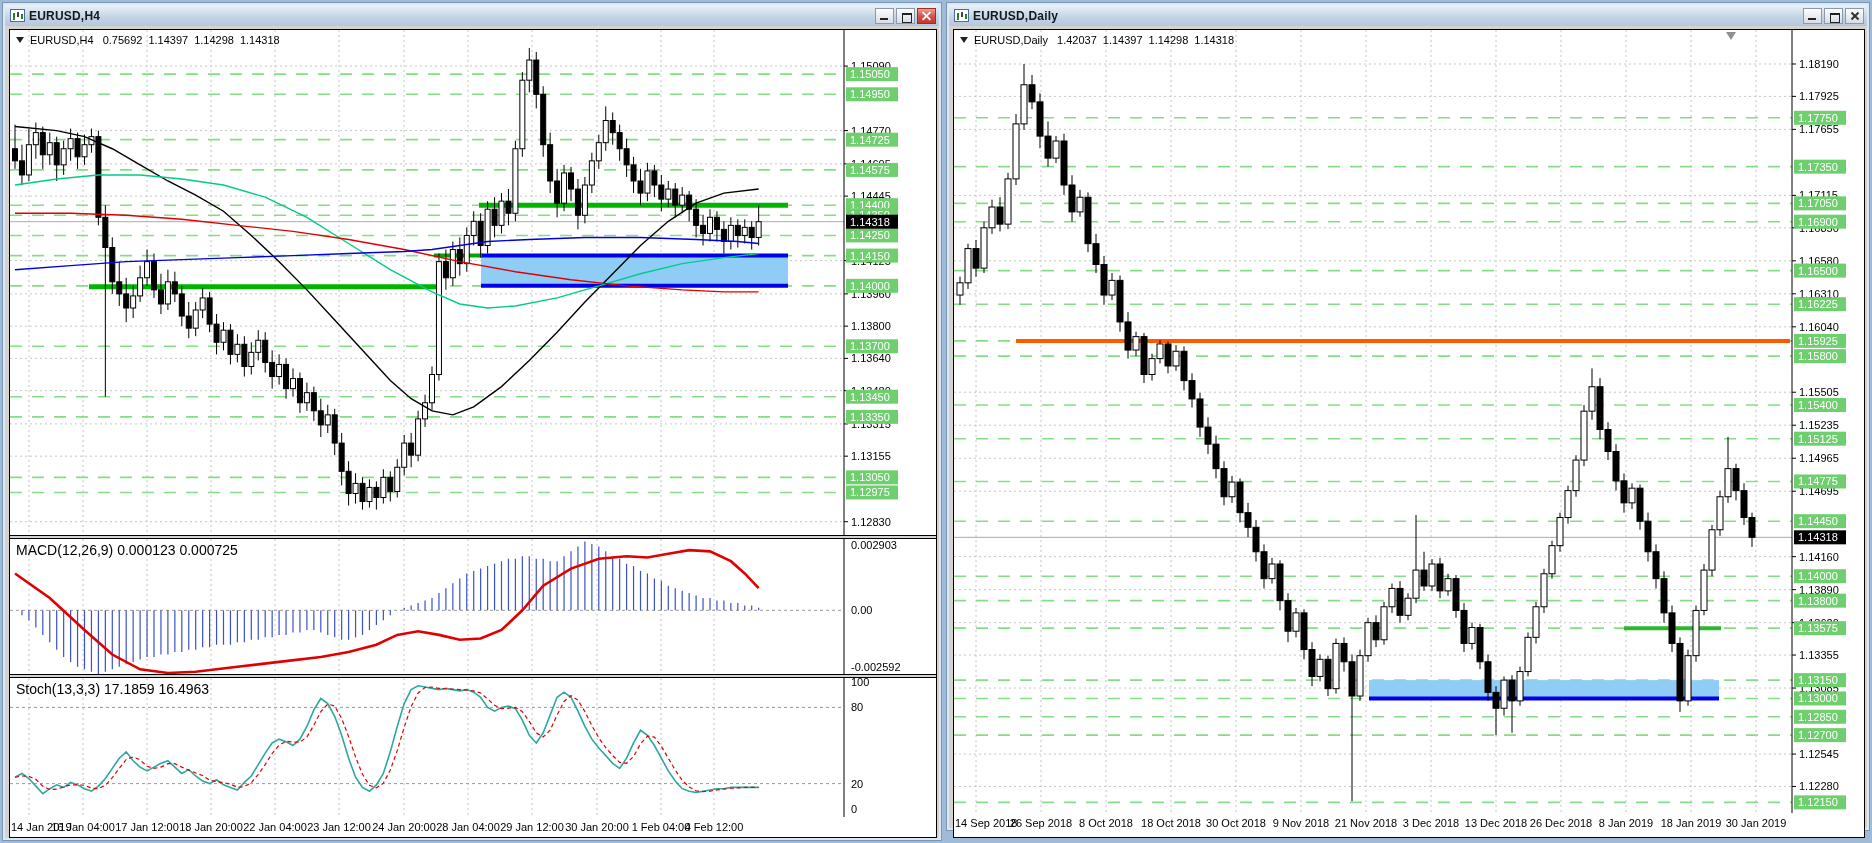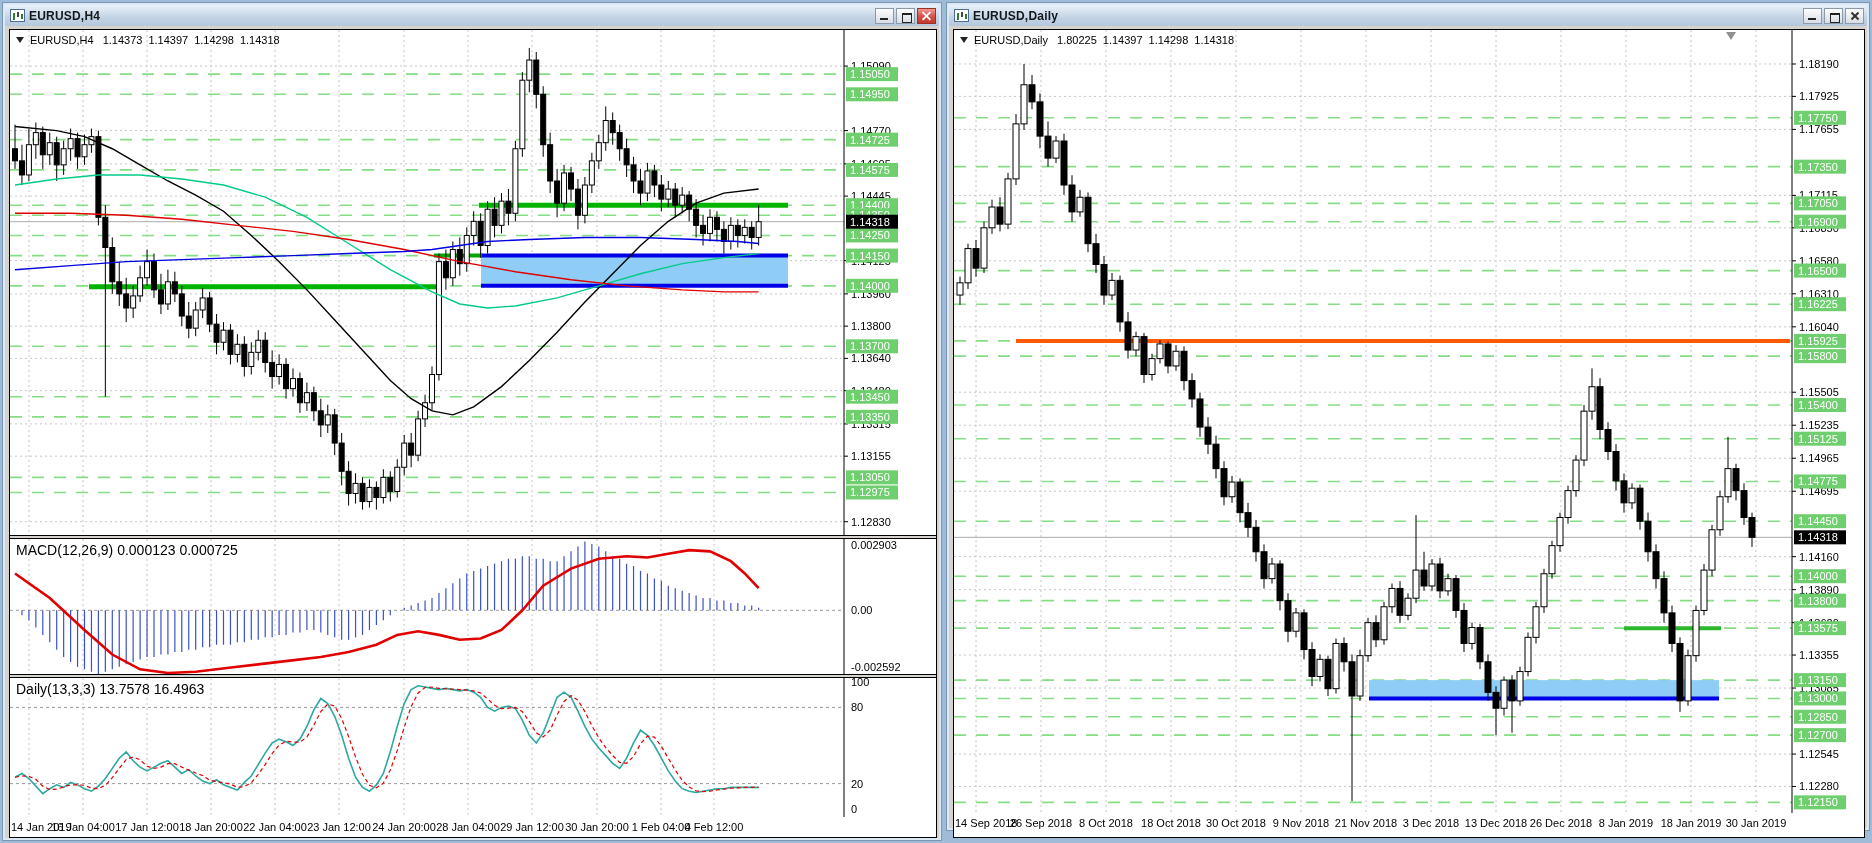--- a/index.html
+++ b/index.html
@@ -48,21 +48,21 @@
     <span class="wtitle">EURUSD,H4</span>
     <span class="wbtns">
       <span class="wbtn minb"><i></i></span>
       <span class="wbtn resb"><i></i></span>
       <span class="wbtn closeb"><i></i></span>
     </span>
   </div>
   <div class="chartframe" style="left:6px; top:26px; width:928px; height:809px;">
     <div class="infoline" style="left:6px; top:4px;">
       <span class="dd-arrow"></span><b>EURUSD,H4</b>
-      <b>1.14373</b><b>1.14397</b><b>1.14298</b><b>1.14318</b>
+      <b>0.75692</b><b>1.14397</b><b>1.14298</b><b>1.14318</b>
     </div>
     <svg class="panel" style="top:0" width="926" height="505">
         <rect x="0" y="0" width="926" height="505" fill="#fff"></rect>
         <line x1="19" y1="0" x2="19" y2="505" stroke="#C6C6C6" stroke-dasharray="2,3"></line>
         <line x1="73" y1="0" x2="73" y2="505" stroke="#C6C6C6" stroke-dasharray="2,3"></line>
         <line x1="137" y1="0" x2="137" y2="505" stroke="#C6C6C6" stroke-dasharray="2,3"></line>
         <line x1="201" y1="0" x2="201" y2="505" stroke="#C6C6C6" stroke-dasharray="2,3"></line>
         <line x1="265" y1="0" x2="265" y2="505" stroke="#C6C6C6" stroke-dasharray="2,3"></line>
         <line x1="329" y1="0" x2="329" y2="505" stroke="#C6C6C6" stroke-dasharray="2,3"></line>
         <line x1="394" y1="0" x2="394" y2="505" stroke="#C6C6C6" stroke-dasharray="2,3"></line>
@@ -508,21 +508,21 @@
         <line x1="741.7" y1="71.32029117379436" x2="741.7" y2="66.40673339399454" stroke="#3C50C8" stroke-width="1.2"></line>
         <line x1="748.65" y1="71.32029117379436" x2="748.65" y2="68.86351228389447" stroke="#3C50C8" stroke-width="1.2"></line>
         <polyline points="5,34.46860782529573 39.75,59.036396724294825 74.5,90.97452229299364 102.3,115.54231119199274 130.10000000000002,130.2829845313922 157.9,133.96815286624206 185.70000000000002,132.73976342129208 227.4,127.82620564149228 269.1,122.91264786169246 310.8,117.99909008189263 338.6,113.08553230209283 366.40000000000003,105.7151956323931 387.25,95.88808007279346 408.1,92.2029117379436 428.95,95.88808007279346 449.8,100.80163785259327 470.65000000000003,99.57324840764332 491.5,90.97452229299364 512.35,71.32029117379436 533.2,46.752502274795276 561,29.555050045495914 588.8000000000001,19.727934485896277 616.6,17.271155595996362 637.45,18.49954504094632 658.3000000000001,14.814376706096457 679.15,11.129208371246596 700,12.357597816196554 720.85,22.184713375796182 734.75,34.46860782529573 748.65,49.20928116469519" fill="none" stroke="#E00000" stroke-width="2.6"></polyline>
         <line x1="834" y1="0" x2="834" y2="135" stroke="#000"></line>
         <text x="841" y="10" fill="#000" text-anchor="start" font-size="11" font-family="&quot;Liberation Sans&quot;,sans-serif">0.002903</text>
         <text x="841" y="75.32029117379436" fill="#000" text-anchor="start" font-size="11" font-family="&quot;Liberation Sans&quot;,sans-serif">0.00</text>
         <text x="841" y="132" fill="#000" text-anchor="start" font-size="11" font-family="&quot;Liberation Sans&quot;,sans-serif">-0.002592</text>
       </svg>
     <div class="sep" style="top:644px;"></div>
     <div class="indlabel" style="left:6px; top:651px;">
-      <span>Daily(13,3,3)</span> <span>13.7578 16.4963</span>
+      <span>Stoch(13,3,3)</span> <span>17.1859 16.4963</span>
     </div>
     <svg class="panel" style="top:648px" width="926" height="139">
         <rect x="0" y="0" width="926" height="139" fill="#fff"></rect>
         <line x1="19" y1="0" x2="19" y2="139" stroke="#C6C6C6" stroke-dasharray="2,3"></line>
         <line x1="73" y1="0" x2="73" y2="139" stroke="#C6C6C6" stroke-dasharray="2,3"></line>
         <line x1="137" y1="0" x2="137" y2="139" stroke="#C6C6C6" stroke-dasharray="2,3"></line>
         <line x1="201" y1="0" x2="201" y2="139" stroke="#C6C6C6" stroke-dasharray="2,3"></line>
         <line x1="265" y1="0" x2="265" y2="139" stroke="#C6C6C6" stroke-dasharray="2,3"></line>
         <line x1="329" y1="0" x2="329" y2="139" stroke="#C6C6C6" stroke-dasharray="2,3"></line>
         <line x1="394" y1="0" x2="394" y2="139" stroke="#C6C6C6" stroke-dasharray="2,3"></line>
@@ -565,21 +565,21 @@
     <span class="wtitle">EURUSD,Daily</span>
     <span class="wbtns">
       <span class="wbtn minb"><i></i></span>
       <span class="wbtn resb"><i></i></span>
       <span class="wbtn grayx"><i></i></span>
     </span>
   </div>
   <div class="chartframe" style="left:6px; top:26px; width:912px; height:809px;">
     <div class="infoline" style="left:6px; top:4px;">
       <span class="dd-arrow"></span><b>EURUSD,Daily</b>
-      <b>1.80225</b><b>1.14397</b><b>1.14298</b><b>1.14318</b>
+      <b>1.42037</b><b>1.14397</b><b>1.14298</b><b>1.14318</b>
     </div>
     <svg class="panel" style="top:0" width="910" height="783">
         <rect x="0" y="0" width="910" height="783" fill="#fff"></rect>
         <line x1="22" y1="0" x2="22" y2="783" stroke="#C6C6C6" stroke-dasharray="2,3"></line>
         <line x1="87" y1="0" x2="87" y2="783" stroke="#C6C6C6" stroke-dasharray="2,3"></line>
         <line x1="152" y1="0" x2="152" y2="783" stroke="#C6C6C6" stroke-dasharray="2,3"></line>
         <line x1="217" y1="0" x2="217" y2="783" stroke="#C6C6C6" stroke-dasharray="2,3"></line>
         <line x1="282" y1="0" x2="282" y2="783" stroke="#C6C6C6" stroke-dasharray="2,3"></line>
         <line x1="347" y1="0" x2="347" y2="783" stroke="#C6C6C6" stroke-dasharray="2,3"></line>
         <line x1="412" y1="0" x2="412" y2="783" stroke="#C6C6C6" stroke-dasharray="2,3"></line>

